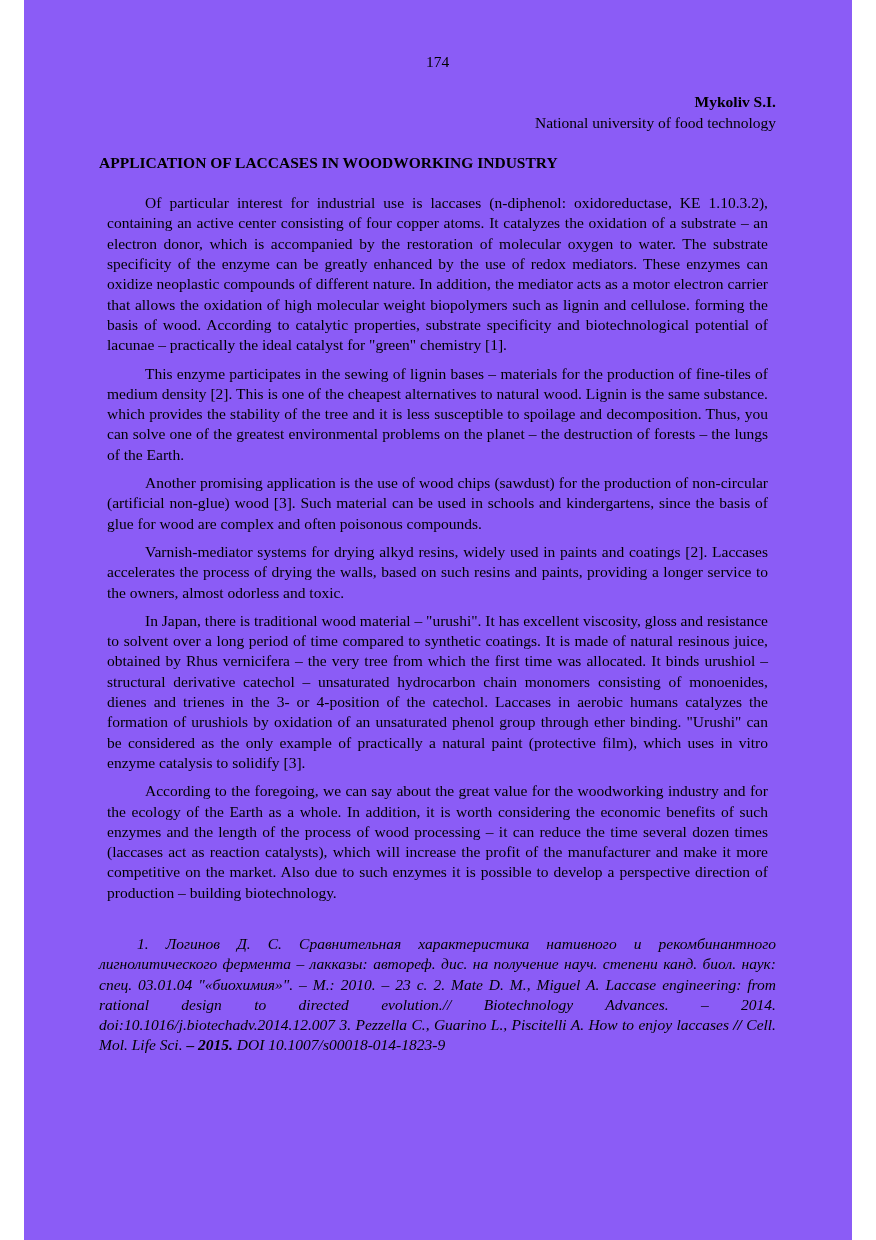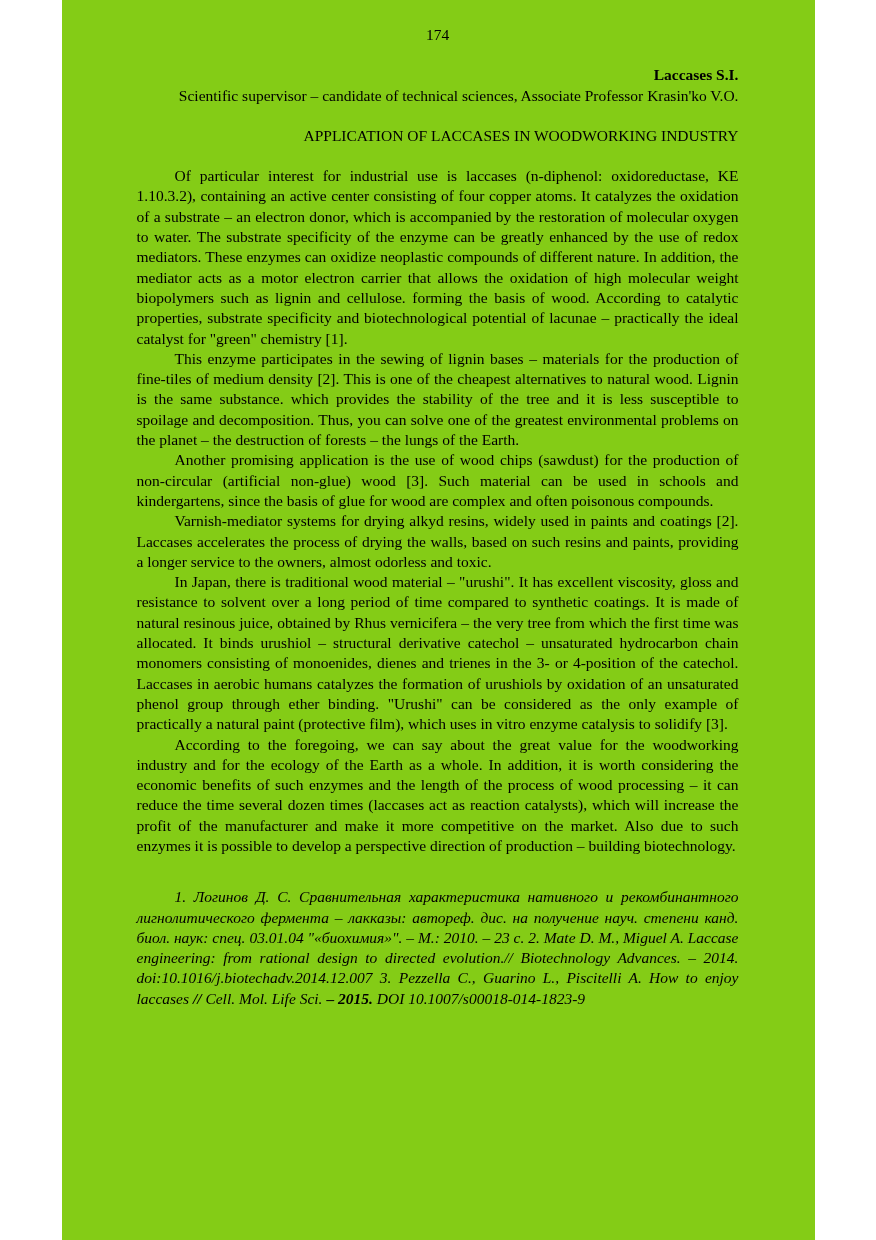--- a/index.html
+++ b/index.html
@@ -2,70 +2,70 @@
 <html><head>
 <meta charset="utf-8">
 <style>
   html, body {
     margin: 0;
     padding: 0;
     background: #ffffff;
   }
   .page {
     position: relative;
-    width: 753px;
+    width: 828px;
     height: 1240px;
     margin: 0 auto;
-    background: #84cc16;
+    background: #8b5cf6;
     color: #000000;
     font-family: "Liberation Serif", serif;
     font-size: 15.5px;
     line-height: 20.3px;
     box-sizing: border-box;
-    padding: 25px 76px 40px 75px;
+    padding: 52px 76px 40px 75px;
     overflow: hidden;
   }
   .page-number {
     text-align: center;
     margin-bottom: 20px;
   }
   .header-block {
     text-align: right;
     margin: 20px 0 0 0;
   }
   .header-line { white-space: nowrap; }
   .header-line.b { font-weight: bold; }
   .article-title {
-    text-align: right;
-    font-weight: normal;
+    text-align: left;
+    font-weight: bold;
     margin: 20px 0 20px 0;
   }
   .para {
     text-align: justify;
     text-indent: 38px;
-    margin: 0;
+    margin: 8px;
   }
   .references {
     text-align: justify;
     text-indent: 38px;
     margin-top: 31px;
     font-style: italic;
   }
   .i { }
   .b { font-weight: bold; }
 </style>
 </head>
 <body>
 
 <div class="page">
   <div class="page-number">174</div>
 
   <div class="header-block" id="header-block">
-      <div class="header-line b">Laccases S.I.</div>
-      <div class="header-line">Scientific supervisor – candidate of technical sciences, Associate Professor Krasin'ko V.O.</div>
+      <div class="header-line b">Mykoliv S.I.</div>
+      <div class="header-line">National university of food technology</div>
     </div>
 
   <div class="article-title">APPLICATION OF LACCASES IN WOODWORKING INDUSTRY</div>
 
   <div id="paragraphs">
       <p class="para"><span>Of particular interest for industrial use is laccases (n-diphenol: oxidoreductase, KE 1.10.3.2), containing an active center consisting of four copper atoms. It catalyzes the oxidation of a substrate – an electron donor, which is accompanied by the restoration of molecular oxygen to water. The substrate specificity of the enzyme can be greatly enhanced by the use of redox mediators. These enzymes can oxidize neoplastic compounds of different nature. In addition, the mediator acts as a motor electron carrier that allows the oxidation of high molecular weight biopolymers such as lignin and cellulose. forming the basis of wood. According to catalytic properties, substrate specificity and biotechnological potential of lacunae – practically the ideal catalyst for "green" chemistry [1].</span></p>
       <p class="para"><span>This enzyme participates in the sewing of lignin bases – materials for the production of fine-tiles of medium density [2]. This is one of the cheapest alternatives to natural wood. Lignin is the same substance. which provides the stability of the tree and it is less susceptible to spoilage and decomposition. Thus, you can solve one of the greatest environmental problems on the planet – the destruction of forests – the lungs of the Earth.</span></p>
       <p class="para"><span>Another promising application is the use of wood chips (sawdust) for the production of non-circular (artificial non-glue) wood [3]. Such material can be used in schools and kindergartens, since the basis of glue for wood are complex and often poisonous compounds.</span></p>
       <p class="para"><span>Varnish-mediator systems for drying alkyd resins, widely used in paints and coatings [2]. Laccases accelerates the process of drying the walls, based on such resins and paints, providing a longer service to the owners, almost odorless and toxic.</span></p>
       <p class="para"><span>In Japan, there is traditional wood material – "urushi". It has excellent viscosity, gloss and resistance to solvent over a long period of time compared to synthetic coatings. It is made of natural resinous juice, obtained by </span><span class="i">Rhus vernicifera</span><span> – the very tree from which the first time was allocated. It binds urushiol – structural derivative catechol – unsaturated hydrocarbon chain monomers consisting of monoenides, dienes and trienes in the 3- or 4-position of the catechol. Laccases in aerobic humans catalyzes the formation of urushiols by oxidation of an unsaturated phenol group through ether binding. "Urushi" can be considered as the only example of practically a natural paint (protective film), which uses in vitro enzyme catalysis to solidify [3].</span></p>

